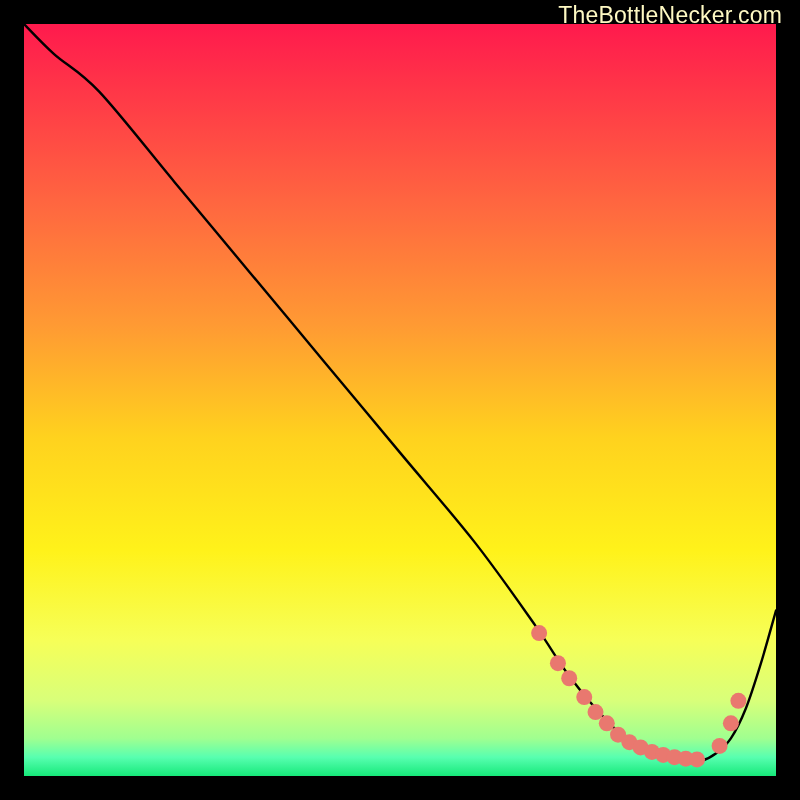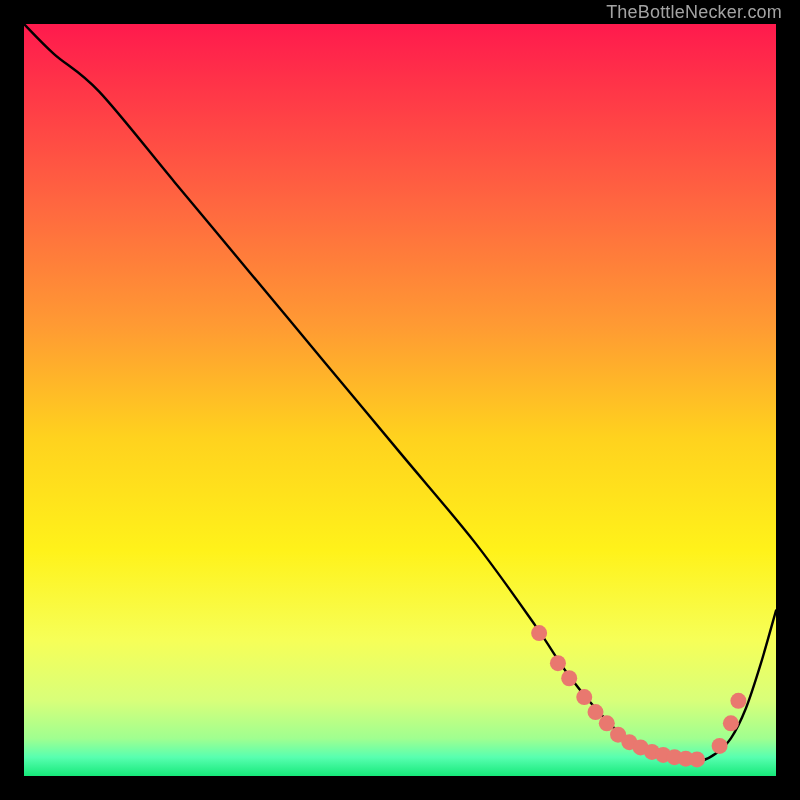--- a/index.html
+++ b/index.html
@@ -23,22 +23,22 @@
     position: absolute;
     left: 0;
     top: 0;
     width: 752px;
     height: 752px;
   }
   .watermark {
     position: absolute;
     top: 2px;
     right: 18px;
-    color: #a3a3a3;
-    font-size: 18px;
+    color: #fef9c3;
+    font-size: 23px;
     letter-spacing: 0.2px;
     font-weight: 400;
   }
 </style>
 </head>
 <body>
 
 <div class="frame">
   <svg class="plot" viewBox="0 0 752 752" preserveAspectRatio="none">
     <defs>

